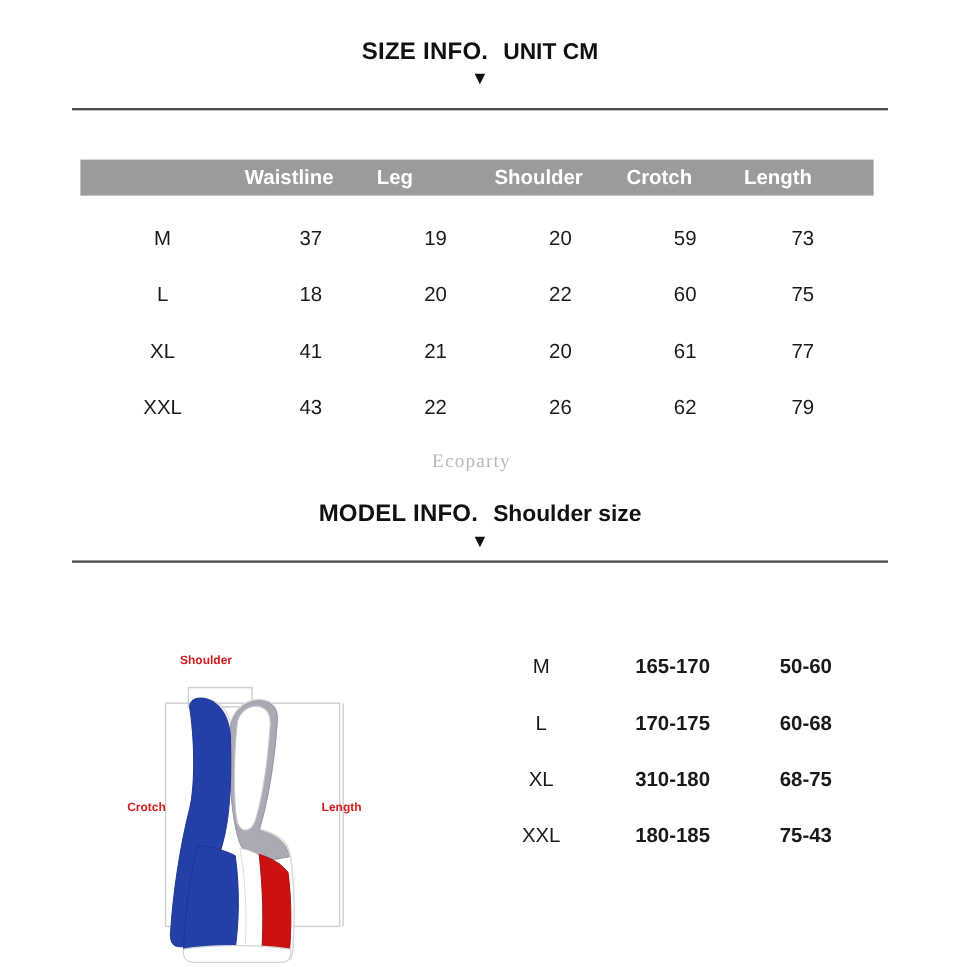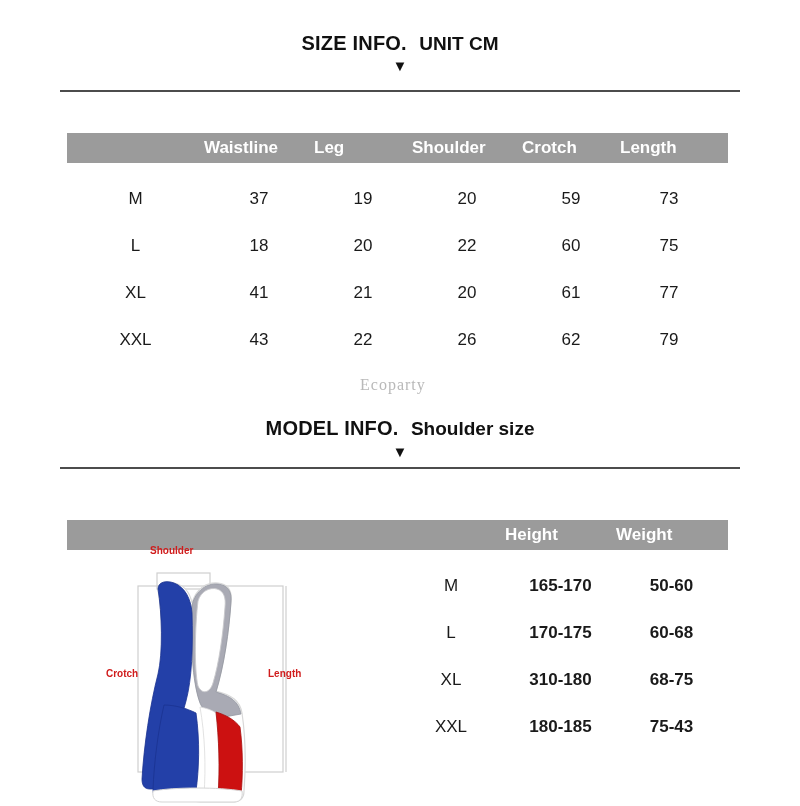--- a/index.html
+++ b/index.html
@@ -186,26 +186,20 @@
 
 <div class="section-head" style="top:417px;">
   <span class="head-main">MODEL INFO.</span>
   <span class="head-sub">Shoulder size</span>
 </div>
 <div class="caret" style="top:444px;">▼</div>
 
 <div class="rule" style="top:467px;"></div>
 
 <div class="table" style="top:520px;">
-  <div class="thead">
-    <div class="cell m-blank"></div>
-    <div class="cell m-size"></div>
-    <div class="cell m-val">Height</div>
-    <div class="cell m-val">Weight</div>
-  </div>
 
   <div class="trow" style="margin-top:12px;">
     <div class="cell m-blank"></div>
     <div class="cell m-size">M</div>
     <div class="cell m-val">165-170</div>
     <div class="cell m-val">50-60</div>
   </div>
 
   <div class="trow">
     <div class="cell m-blank"></div>

